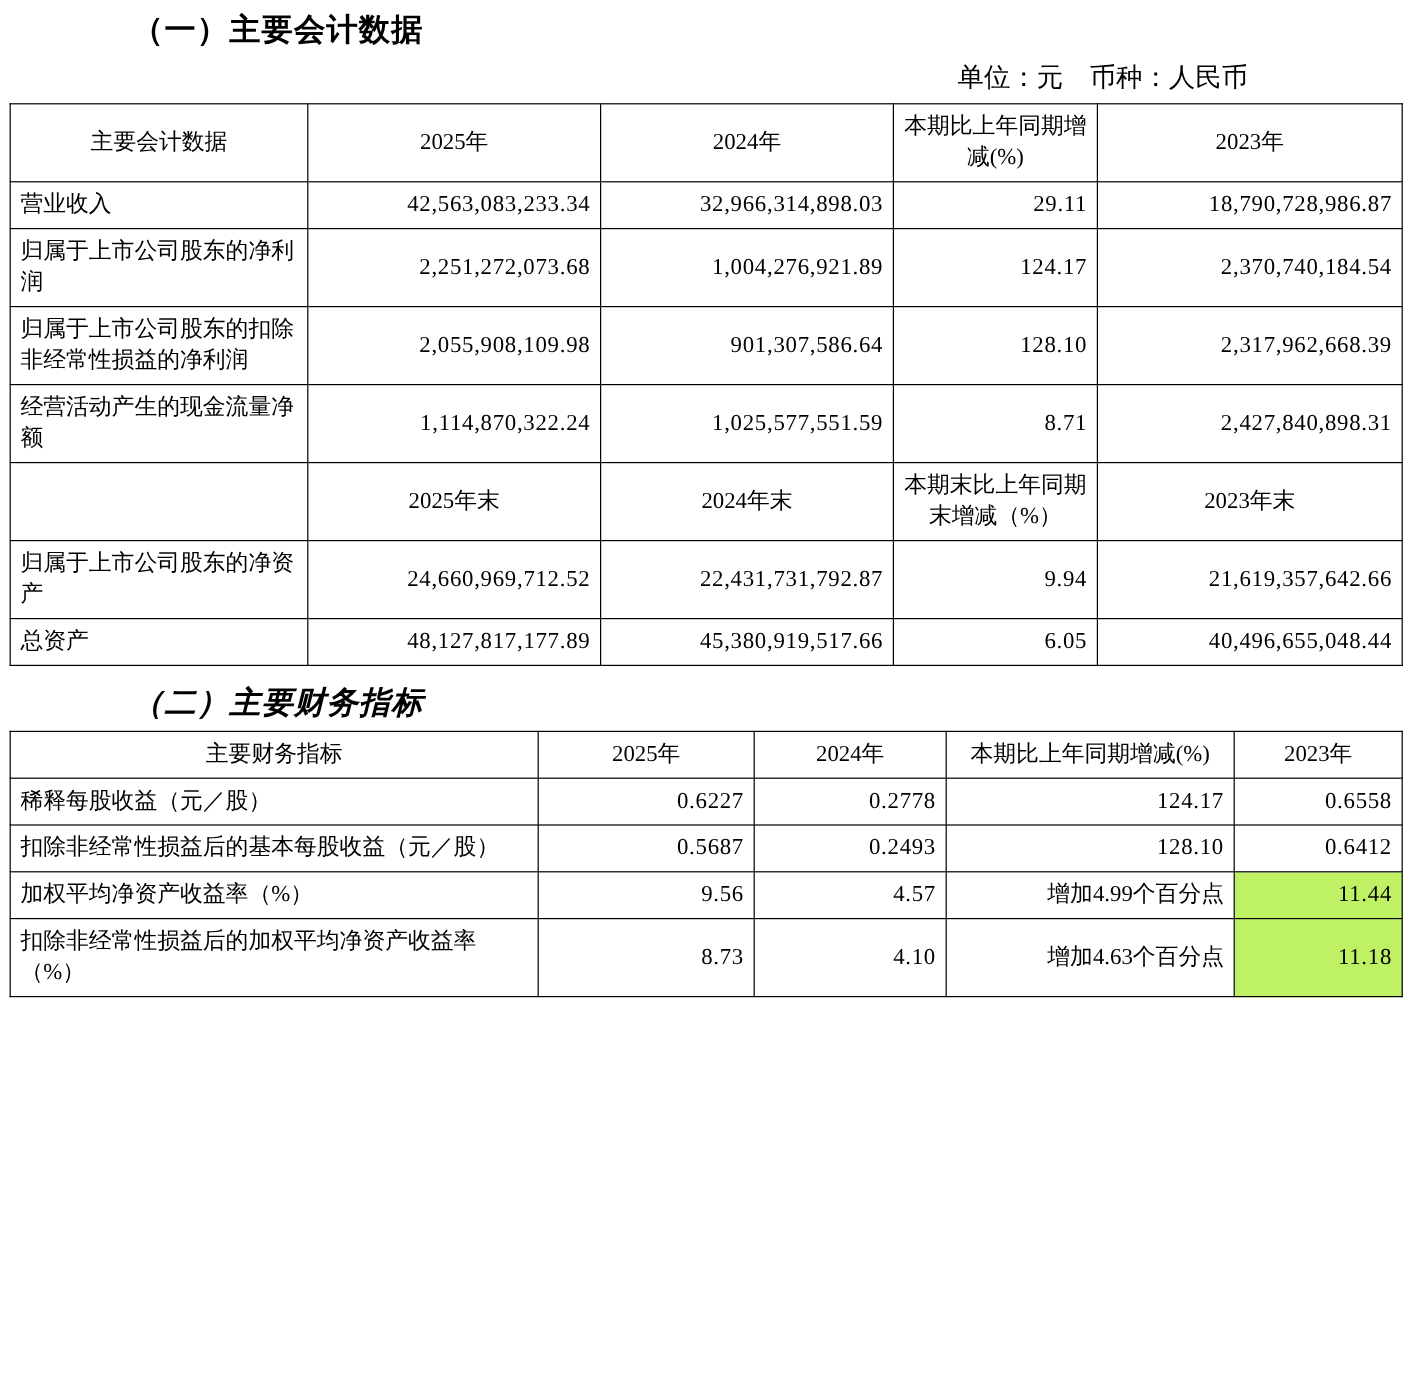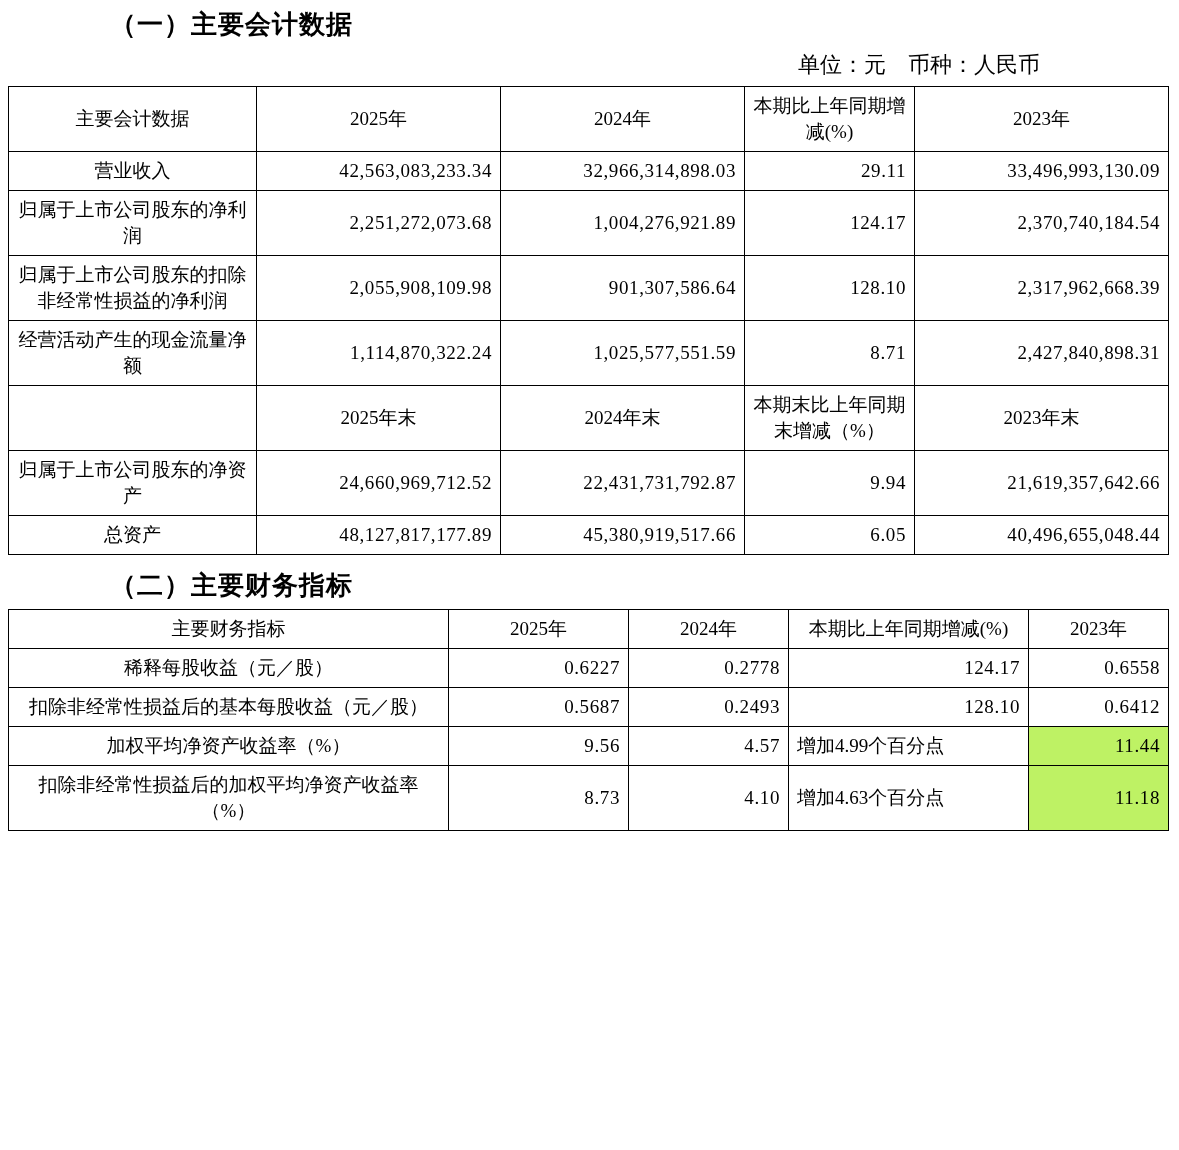--- a/index.html
+++ b/index.html
@@ -49,48 +49,49 @@
     font-size: 19px;
     line-height: 26px;
     padding: 6px 8px;
     vertical-align: middle;
     word-break: break-word;
   }
   .hdr {
     text-align: center;
   }
   .lbl {
-    text-align: center;
+    text-align: left;
   }
   .num {
     text-align: right;
     font-variant-numeric: tabular-nums;
     letter-spacing: 0.6px;
   }
   .ctr {
-    text-align: left;
+    text-align: right;
   }
   .blank-cell {
     border: 1px solid #000000;
   }
   
   .t1 col.c0 { width: 248px; }
   .t1 col.c1 { width: 244px; }
   .t1 col.c2 { width: 244px; }
   .t1 col.c3 { width: 170px; }
   .t1 col.c4 { width: 254px; }
   
   .t2 col.d0 { width: 440px; }
   .t2 col.d1 { width: 180px; }
   .t2 col.d2 { width: 160px; }
   .t2 col.d3 { width: 240px; }
   .t2 col.d4 { width: 140px; }
   .title-two {
     padding-top: 10px;
     padding-bottom: 4px;
+    font-style: italic;
   }
   .shade {
     background: #bef264;
   }
   .num-pad { padding-right: 14px; }
 </style>
 </head>
 <body>
 
 <div class="page">
@@ -113,21 +114,21 @@
         <td class="hdr">2025年</td>
         <td class="hdr">2024年</td>
         <td class="hdr">本期比上年同期增减(%)</td>
         <td class="hdr">2023年</td>
       </tr>
       <tr>
         <td class="lbl">营业收入</td>
         <td class="num num-pad">42,563,083,233.34</td>
         <td class="num num-pad">32,966,314,898.03</td>
         <td class="num num-pad">29.11</td>
-        <td class="num num-pad">33,496,993,130.09</td>
+        <td class="num num-pad">18,790,728,986.87</td>
       </tr>
       <tr>
         <td class="lbl">归属于上市公司股东的净利润</td>
         <td class="num num-pad">2,251,272,073.68</td>
         <td class="num num-pad">1,004,276,921.89</td>
         <td class="num num-pad">124.17</td>
         <td class="num num-pad">2,370,740,184.54</td>
       </tr>
       <tr>
         <td class="lbl">归属于上市公司股东的扣除非经常性损益的净利润</td>

